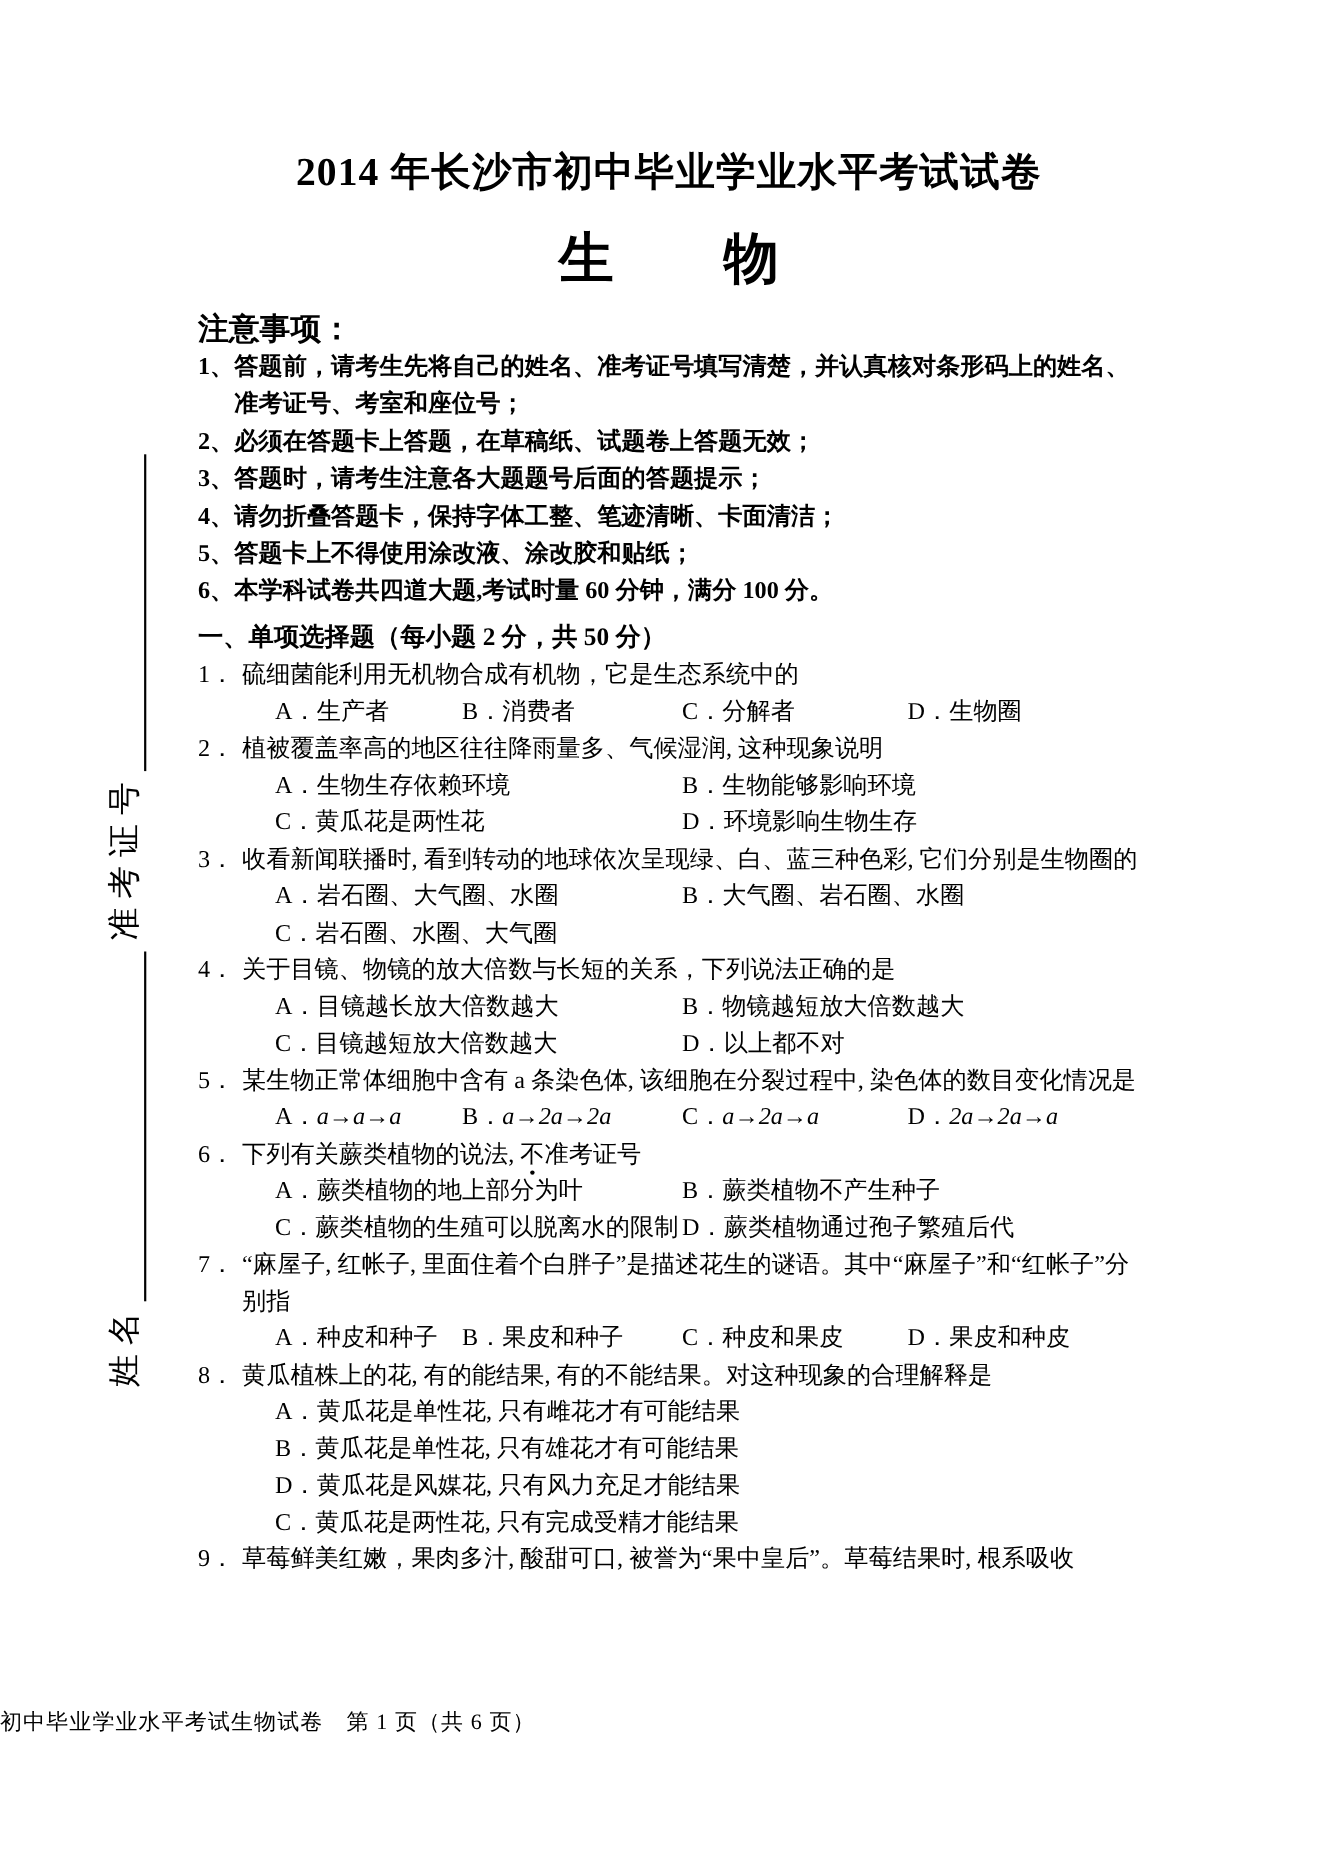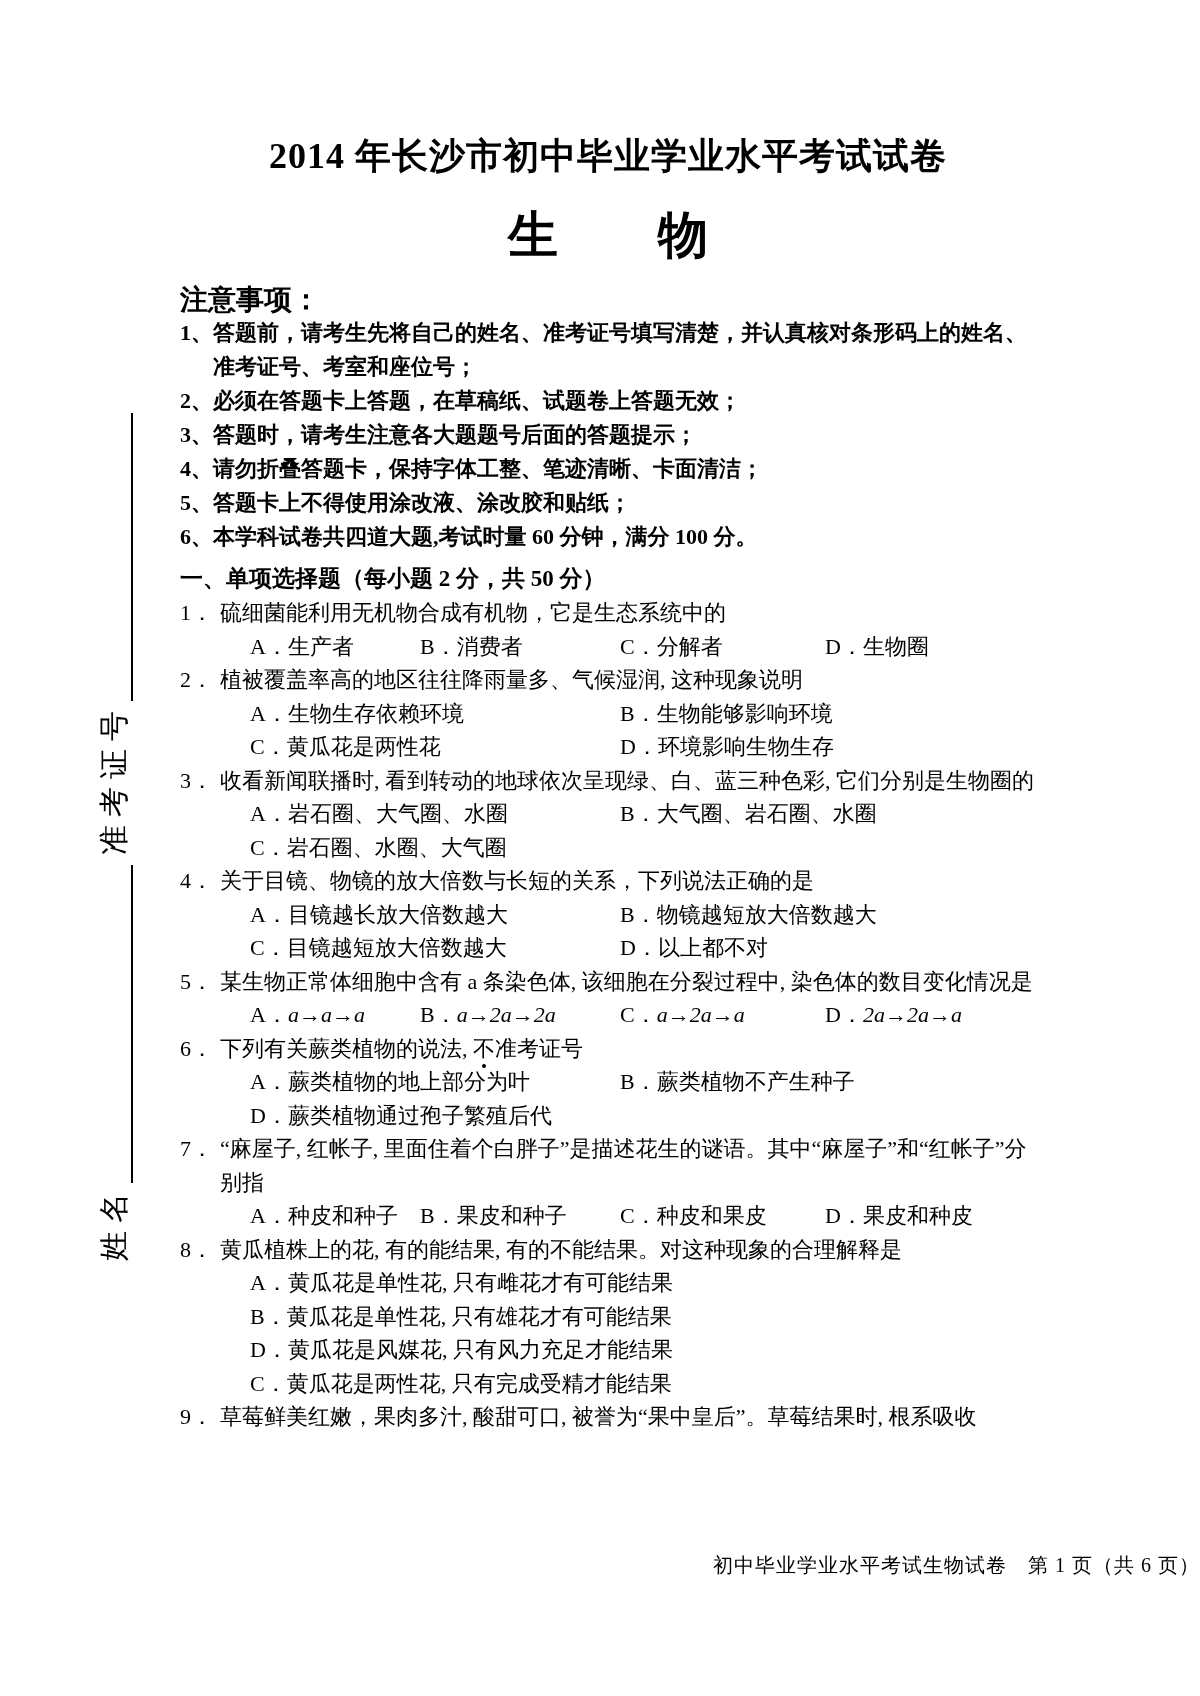--- a/index.html
+++ b/index.html
@@ -85,21 +85,21 @@
     width: 4px; height: 4px;
     margin-left: -2px;
     border-radius: 50%;
     background: #000;
   }
 
   .footer {
     position: absolute;
     left: 0; top: 1552px;
     width: 100%;
-    text-align: right;
+    text-align: left;
     font-size: 20px;
     letter-spacing: 1px;
   }
 </style>
 </head>
 <body>
 
 <div class="page">
 
   <div class="seal-line">
@@ -203,20 +203,21 @@
           </div>
         </div>
         <div class="question">
           <div class="q-head">
             <span class="q-num">6．</span>
             <span class="q-text"><span>下列有关蕨类植物的说法, </span><span class="em-dot">不</span><span>准考证号</span></span>
           </div>
           <div class="opts opts-col2">
             <span class="opt"><span class="opt-label">A．</span><span class="opt-text">蕨类植物的地上部分为叶</span></span>
             <span class="opt"><span class="opt-label">B．</span><span class="opt-text">蕨类植物不产生种子</span></span>
+            <span class="opt"><span class="opt-label">C．</span><span class="opt-text">蕨类植物的生殖可以脱离水的限制</span></span>
             <span class="opt"><span class="opt-label">D．</span><span class="opt-text">蕨类植物通过孢子繁殖后代</span></span>
           </div>
         </div>
         <div class="question">
           <div class="q-head">
             <span class="q-num">7．</span>
             <span class="q-text">“麻屋子, 红帐子, 里面住着个白胖子”是描述花生的谜语。其中“麻屋子”和“红帐子”分别指</span>
           </div>
           <div class="opts opts-row4">
             <span class="opt"><span class="opt-label">A．</span><span class="opt-text">种皮和种子</span></span>

